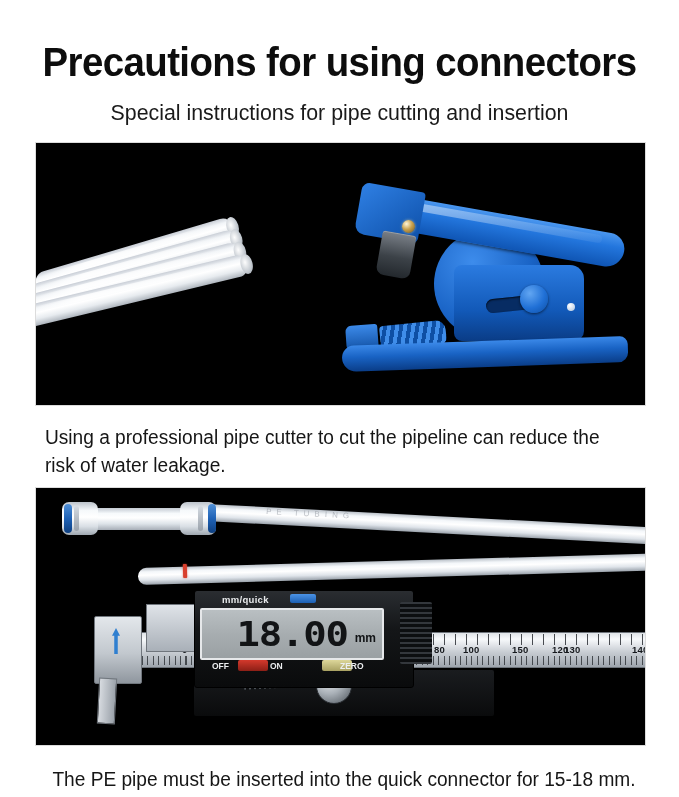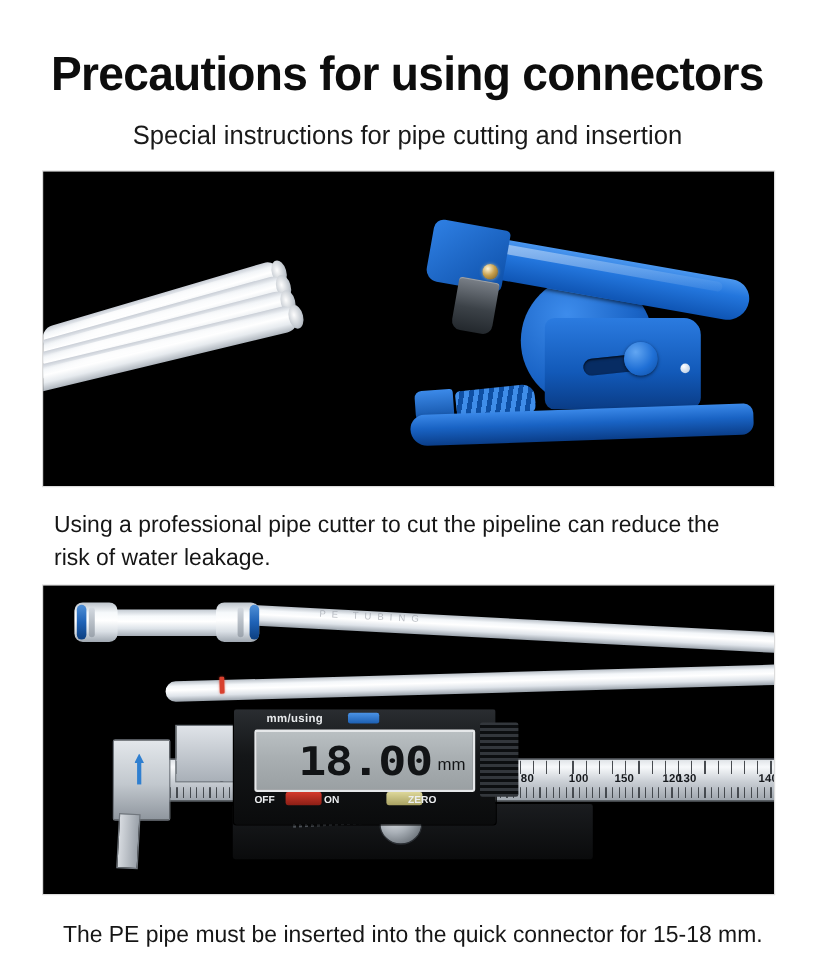--- a/index.html
+++ b/index.html
@@ -215,32 +215,32 @@
   }
   .cal-mminch{
     position:absolute;left:128px;top:-4px;font-size:9.5px;color:#e8eaec;
     font-weight:bold;letter-spacing:.3px;
   }
   .cal-bluebtn{
     position:absolute;left:196px;top:-4px;width:26px;height:9px;border-radius:2px;
     background:linear-gradient(to bottom,#4b93e6,#1c5fb2);
   }
   .lcd{
-    position:absolute;left:118px;top:10px;width:180px;height:48px;
+    position:absolute;left:106px;top:10px;width:180px;height:48px;
     background:linear-gradient(to bottom,#b9bfc2 0%,#a7adb0 50%,#9aa0a3 100%);
     border:2px solid #e6e8ea;border-radius:2px;
     display:flex;align-items:center;justify-content:center;text-align:center;
   }
   .lcd-digits{
     font-family:"DejaVu Sans Mono", monospace;
     font-size:33px;font-weight:bold;color:#121416;letter-spacing:-1px;
     transform:scaleX(1.18);transform-origin:center;
   }
   .lcd-unit{
-    position:absolute;right:6px;bottom:13px;font-size:14px;color:#121416;font-weight:normal;
+    position:absolute;right:6px;bottom:13px;font-size:12px;color:#121416;font-weight:bold;
   }
   .cal-btnrow{position:absolute;left:118px;top:62px;width:184px;height:12px;}
   .cal-lbl{position:absolute;font-size:8.5px;color:#eceef0;font-weight:bold;top:1px;}
   .cal-pad{position:absolute;top:0px;width:30px;height:11px;border-radius:2px;}
   .pad-red{background:linear-gradient(to bottom,#d4392c,#8c1f16);left:26px;}
   .pad-yel{background:linear-gradient(to bottom,#ddd79a,#a8a162);left:110px;}
   .cal-grill{
     position:absolute;left:306px;top:4px;width:32px;height:62px;
     background:repeating-linear-gradient(to bottom,#33373c 0 2px,#0c0e10 2px 5px);
     border-radius:2px;
@@ -327,37 +327,37 @@
     <div class="caliper">
       <div class="cal-beam"></div>
       <div class="cal-scale-top"></div>
       <div class="cal-scale-bot"></div>
 
       <div class="cal-num" style="left:88px">0</div>
       <div class="cal-num" style="left:128px">10</div>
       <div class="cal-num" style="left:170px">20</div>
 
       <div class="cal-num" style="left:340px">80</div>
-      <div class="cal-num" style="left:380px">100</div>
+      <div class="cal-num" style="left:369px">100</div>
       <div class="cal-num" style="left:418px">150</div>
       <div class="cal-num" style="left:458px">120</div>
       <div class="cal-num" style="left:470px">130</div>
       <div class="cal-num" style="left:538px">140</div>
 
       <div class="cal-jawL"></div>
       <div class="cal-jawL-tip"></div>
       <div class="cal-arrow"></div>
       <div class="cal-slider"></div>
 
       <div class="cal-lowerbody"></div>
       <div class="cal-rack"></div>
       <div class="cal-thumb"></div>
 
       <div class="cal-head"></div>
-      <div class="cal-mminch">mm/using</div>
+      <div class="cal-mminch">mm/quick</div>
       <div class="cal-bluebtn"></div>
 
       <div class="lcd">
         <span class="lcd-digits">18.00</span>
         <span class="lcd-unit">mm</span>
       </div>
 
       <div class="cal-btnrow">
         <div class="cal-lbl" style="left:0px">OFF</div>
         <div class="cal-pad pad-red"></div>

